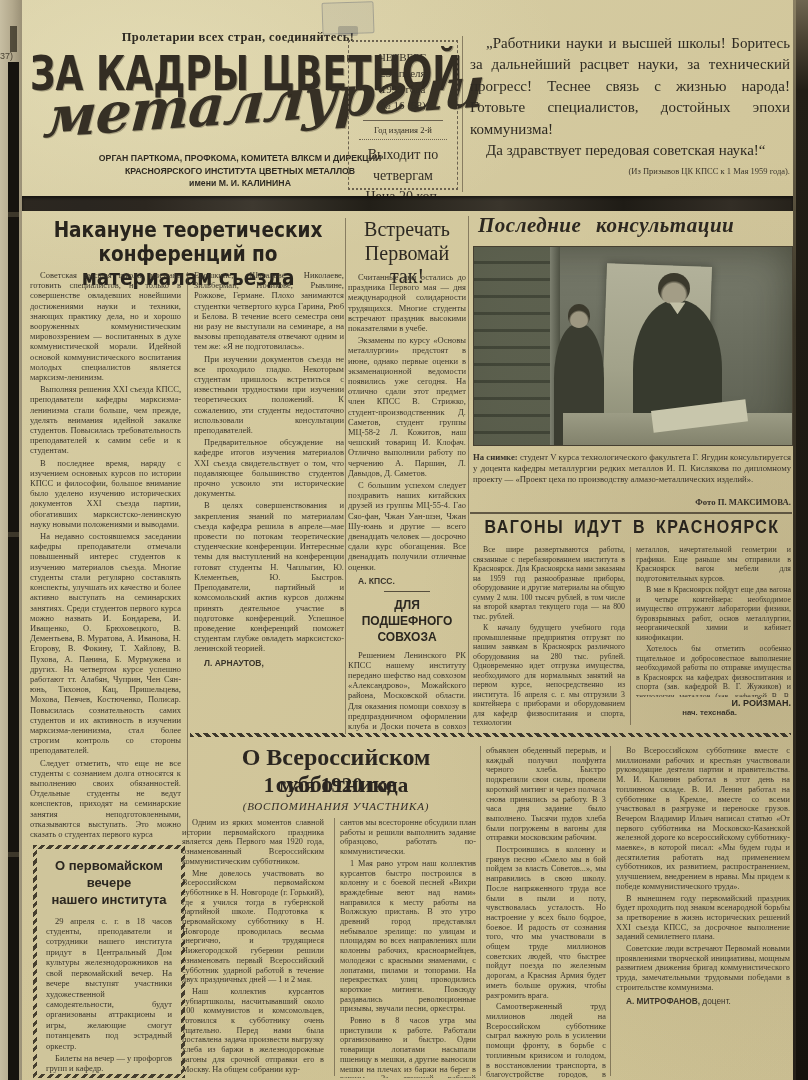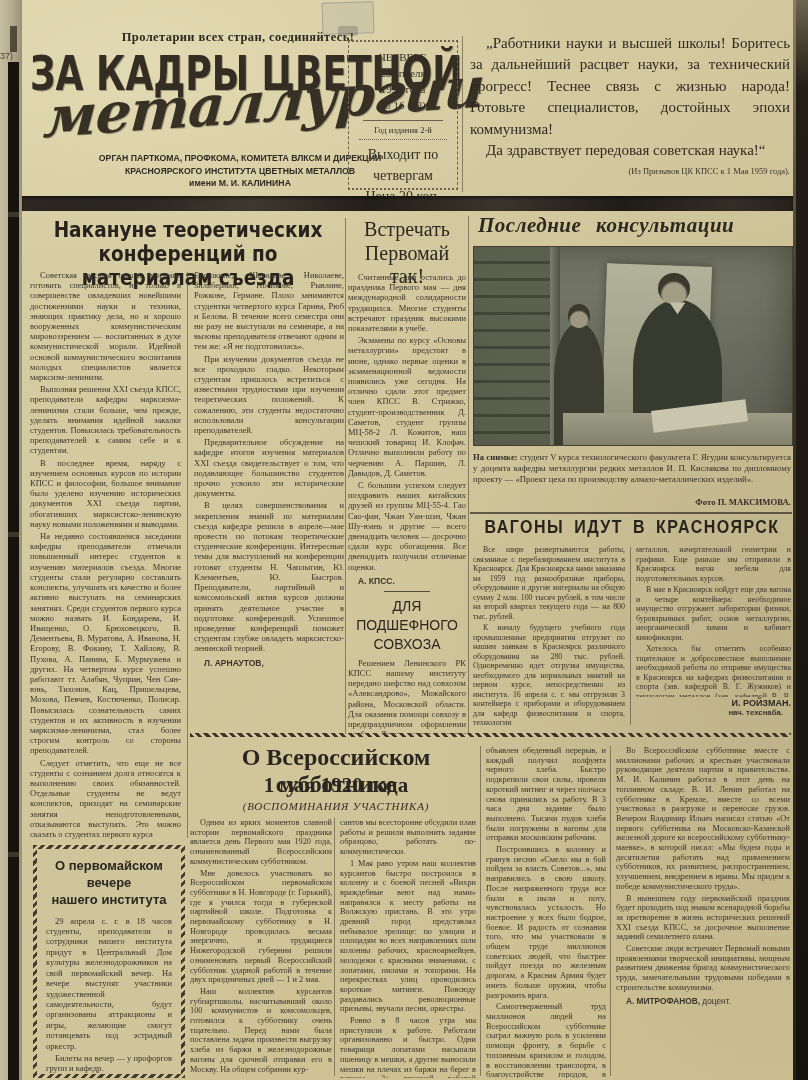--- a/index.html
+++ b/index.html
@@ -94,21 +94,21 @@
   .evbox{left:33px;top:845px;width:152px;height:233px;box-sizing:border-box;padding:4px;
     background:repeating-linear-gradient(135deg,#453e2e 0 3px,rgba(0,0,0,0) 3px 6px);}
   .evbox-in{background:#cfc59b;width:100%;height:100%;box-sizing:border-box;padding:9px 9px;overflow:hidden;}
   .evbox-title{font-family:"Liberation Sans",sans-serif;font-weight:bold;font-size:13px;
     line-height:1.3;text-align:center;color:#2b2720;margin-bottom:7px;}
   .evbox p{font-size:8.5px;line-height:10.4px;text-align:justify;text-indent:9px;color:#3a352b;}
 
   
   .may-h{left:348px;width:118px;text-align:center;font-size:20px;color:#2d2922;line-height:1.15;}
   .sov-h{width:118px;text-align:center;font-family:"Liberation Sans",sans-serif;
-    font-weight:normal;font-size:14px;line-height:1.35;color:#2b2720;}
+    font-weight:bold;font-size:12px;line-height:1.35;color:#2b2720;}
 
   
   .cons-h{left:478px;top:213px;width:312px;font-style:italic;font-weight:bold;font-size:21px;
     color:#2d2820;word-spacing:9px;letter-spacing:.5px;}
   .photo{left:473px;top:246px;width:318px;height:198px;border:1px solid #453f31;overflow:hidden;
     background:linear-gradient(180deg,#787b6c 0%,#6c6f60 45%,#5c5f51 100%);
     box-shadow:inset 0 0 40px rgba(25,25,12,.5);}
   .photo>div{position:absolute;}
   .ph-shelf{left:0;top:0;width:26%;height:100%;
     background:repeating-linear-gradient(180deg,rgba(90,94,76,.9) 0 14px,rgba(62,66,52,.9) 14px 17px);}
@@ -264,30 +264,30 @@
       <p>К началу будущего учебного года промышленные предприятия отгрузят по нашим заявкам в Красноярск различного оборудования на 280 тыс. рублей. Одновременно идет отгрузка имущества, необходимого для нормальных занятий на первом курсе, непосредственно из института. 16 апреля с. г. мы отгрузили 3 контейнера с приборами и оборудованием для кафедр физвоспитания и спорта, технологии</p>
     </div>
     <div class="abs vrule" style="left:630px;top:547px;height:178px;"></div>
     <div class="abs col bodytxt" style="left:636px;top:545px;width:155px;height:152px;">
       <p class="cont">металлов, начертательной геометрии и графики. Еще раньше мы отправили в Красноярск вагон мебели для подготовительных курсов.</p>
       <p>В мае в Красноярск пойдут еще два вагона и четыре контейнера: необходимое имущество отгружают лаборатории физики, буровзрывных работ, основ металлургии, неорганической химии и кабинет кинофикации.</p>
       <p>Хотелось бы отметить особенно тщательное и добросовестное выполнение необходимой работы по отправке имущества в Красноярск на кафедрах физвоспитания и спорта (зав. кафедрой В. Г. Жужиков) и технологии металлов (зав. кафедрой В. В. Рогожин).</p>
     </div>
     <div class="abs" style="left:636px;top:698px;width:155px;">
       <p class="sig" style="margin:0;">И. РОЙЗМАН.</p>
-      <p class="sigrole" style="padding-right:8px;">нач. техснаба.</p>
+      <p class="sigrole" style="padding-right:8px;text-align:center;">нач. техснаба.</p>
     </div>
   </div>
 
   <div class="abs wavy" style="left:190px;top:733px;width:601px;"></div>
   <div class="abs sub-h1">О Всероссийском субботнике</div>
   <div class="abs sub-h2">1 мая 1920 года</div>
   <div class="abs sub-sub">(ВОСПОМИНАНИЯ УЧАСТНИКА)</div>
   <div class="sub">
-    <div class="abs col bodytxt" style="left:190px;top:818px;width:142px;height:260px;">
+    <div class="abs col bodytxt" style="left:182px;top:818px;width:142px;height:260px;">
       <p>Одним из ярких моментов славной истории первомайского праздника является день Первого мая 1920 года, ознаменованный Всероссийским коммунистическим субботником.</p>
       <p>Мне довелось участвовать во Всероссийском первомайском субботнике в Н. Новгороде (г. Горький), где я учился тогда в губернской партийной школе. Подготовка к первомайскому субботнику в Н. Новгороде проводилась весьма энергично, и трудящиеся Нижегородской губернии решили ознаменовать первый Всероссийский субботник ударной работой в течение двух праздничных дней — 1 и 2 мая.</p>
       <p>Наш коллектив курсантов губпартшколы, насчитывавший около 100 коммунистов и комсомольцев, готовился к субботнику очень тщательно. Перед нами была поставлена задача произвести выгрузку хлеба из баржи в железнодорожные вагоны для срочной отправки его в Москву. На общем собрании кур-</p>
     </div>
     <div class="abs vrule" style="left:334px;top:818px;height:258px;"></div>
     <div class="abs col bodytxt" style="left:340px;top:818px;width:136px;height:260px;">
       <p class="cont">сантов мы всесторонне обсудили план работы и решили выполнить задание образцово, работать по-коммунистически.</p>
       <p>1 Мая рано утром наш коллектив курсантов быстро построился в колонну и с боевой песней «Вихри враждебные веют над нами» направился к месту работы на Волжскую пристань. В это утро древний город представлял небывалое зрелище: по улицам и площадям во всех направлениях шли колонны рабочих, красноармейцев, молодежи с красными знаменами, с лопатами, пилами и топорами. На перекрестках улиц проводились короткие митинги. Повсюду раздавались революционные призывы, звучали песни, оркестры.</p>
       <p>Ровно в 8 часов утра мы приступили к работе. Работали организованно и быстро. Одни товарищи лопатами насыпали пшеницу в мешки, а другие выносили мешки на плечах из баржи на берег в вагоны. За дружной работой незаметно летело время. В 12 часов был</p>
     </div>

